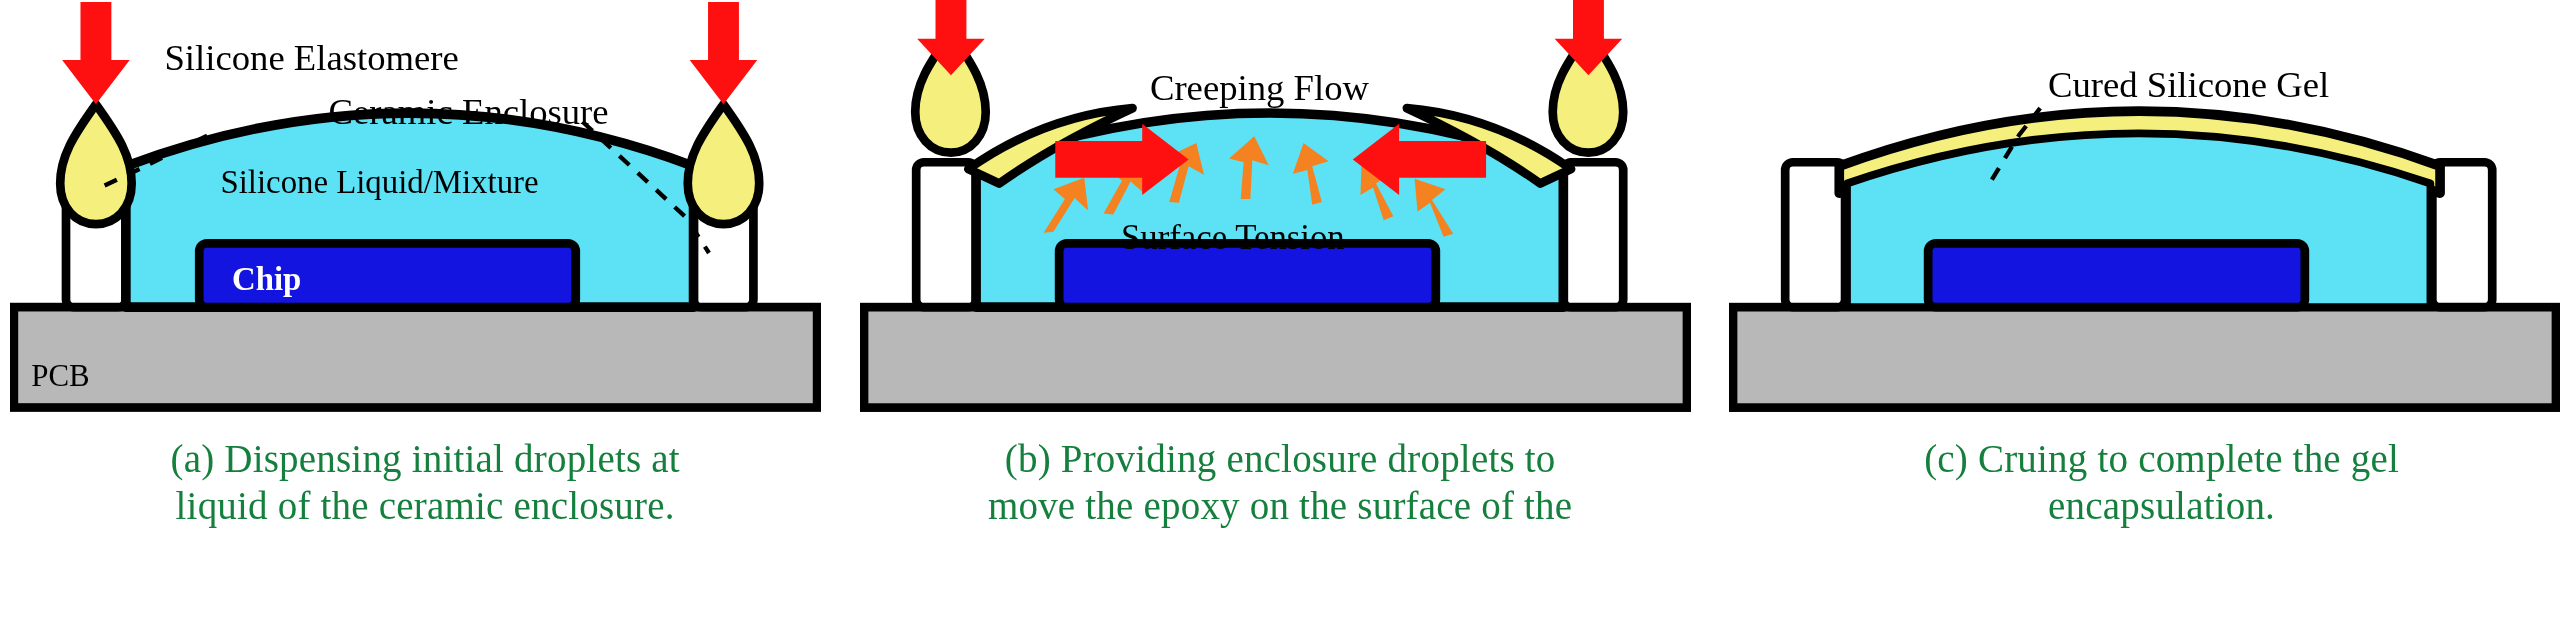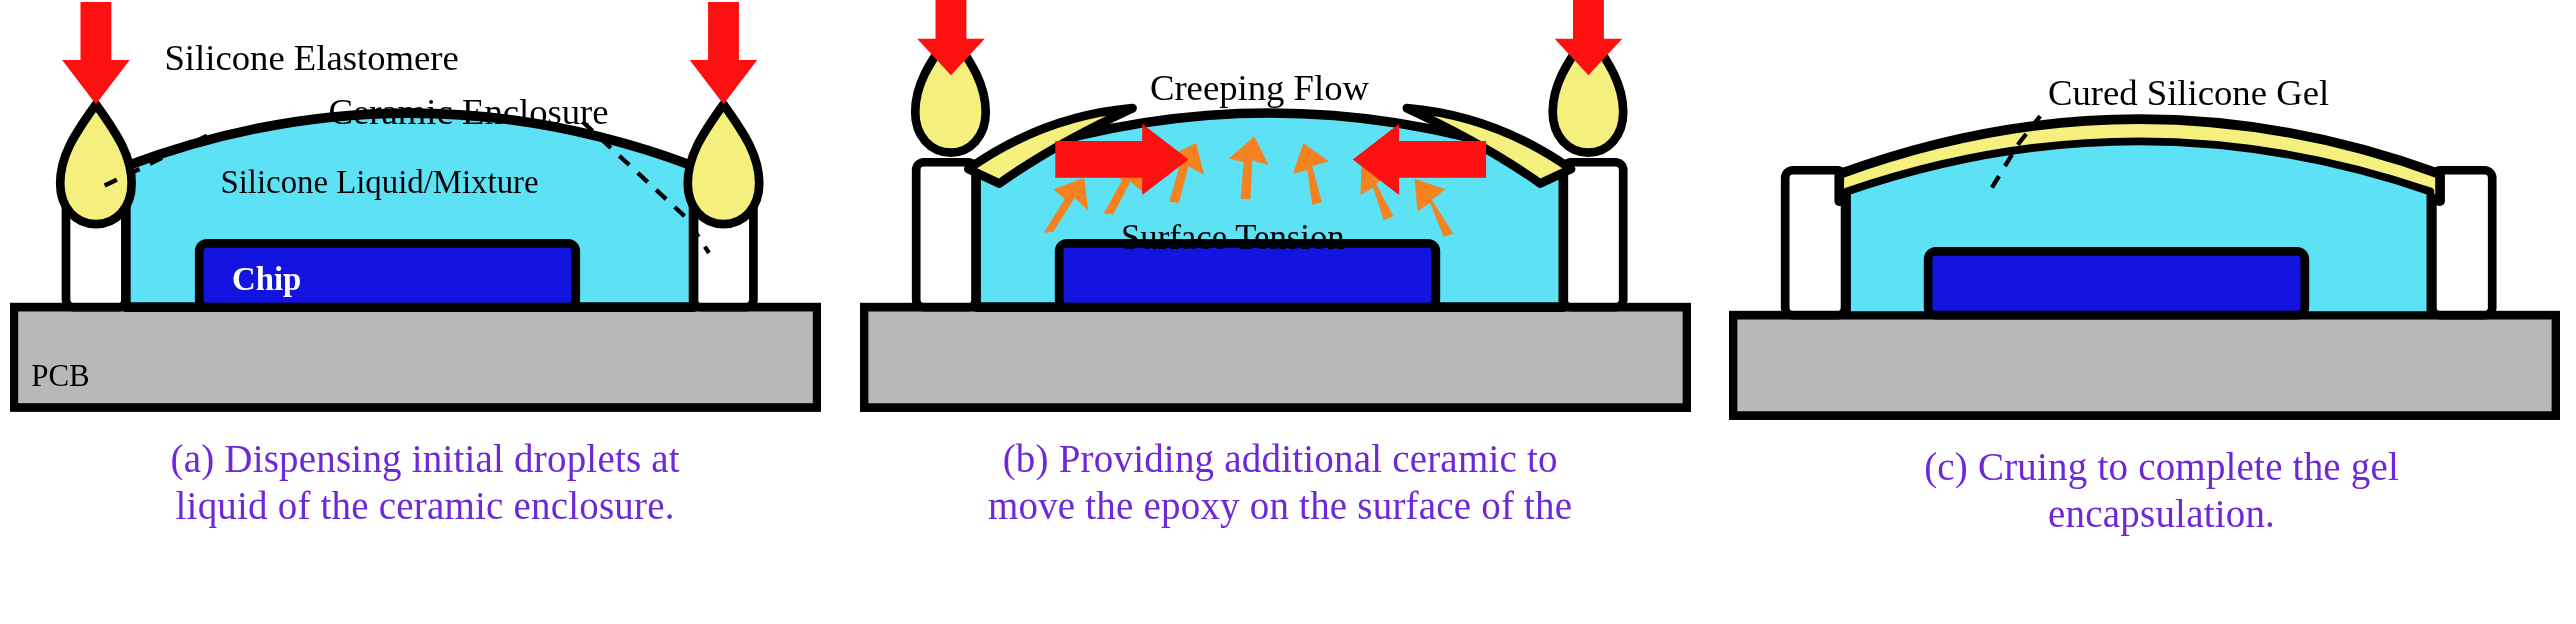--- a/index.html
+++ b/index.html
@@ -29,35 +29,35 @@
     align-items: center;
   }
   .panel-art {
     position: relative;
     display: block;
   }
   .caption {
     font-family: "Liberation Serif", "DejaVu Serif", serif;
     font-size: 39px;
     line-height: 1.22;
-    color: #6d28d9;
+    color: #15803d;
     text-align: justify;
     text-align-last: center;
     letter-spacing: 0.2px;
     margin-top: 9.7px;
   }
   .caption .ln {
     display: block;
     white-space: nowrap;
   }
   #panel-a { width: 831px; margin-left: 0px; }
   #panel-a .caption { width: 773px; margin-left: 19.3px; }
   #panel-b { width: 850px; margin-left: 19.3px; }
   #panel-b .caption { width: 802px; margin-left: 9.7px; }
-  #panel-c { width: 850px; margin-left: 19.3px; margin-top: 8px; }
+  #panel-c { width: 850px; margin-left: 19.3px; }
   #panel-c .caption { width: 782px; margin-left: 34px; }
   .svg-art { display:block; }
 </style>
 </head>
 <body>
 
 <div id="figure">
 
   <div class="panel" id="panel-a">
     <div class="panel-art">
@@ -197,21 +197,21 @@
         </g>
         <g>
           <path d="M 648 146 L 558 146 L 558 128 L 510 165 L 558 202 L 558 184 L 648 184 Z" fill="#FF1010"></path>
         </g>
 
         <text x="300" y="104" fill="#000000" font-family="Liberation Serif, DejaVu Serif, serif" font-size="38">Creeping Flow</text>
       </svg>
     </div>
 
     <div class="caption">
-      <span class="ln">(b) Providing  additional  ceramic  to</span>
+      <span class="ln">(b) Providing  enclosure  droplets  to</span>
       <span class="ln">move the epoxy on the surface of the</span>
     </div>
   </div>
 
   <div class="panel" id="panel-c">
     <div class="panel-art">
       <svg class="svg-art" width="831" height="425" viewBox="0 0 860 440" xmlns="http://www.w3.org/2000/svg">
 
         <g>
           <rect x="4" y="318" width="852" height="104" fill="#B8B8B8" stroke="#000000" stroke-width="9"></rect>

